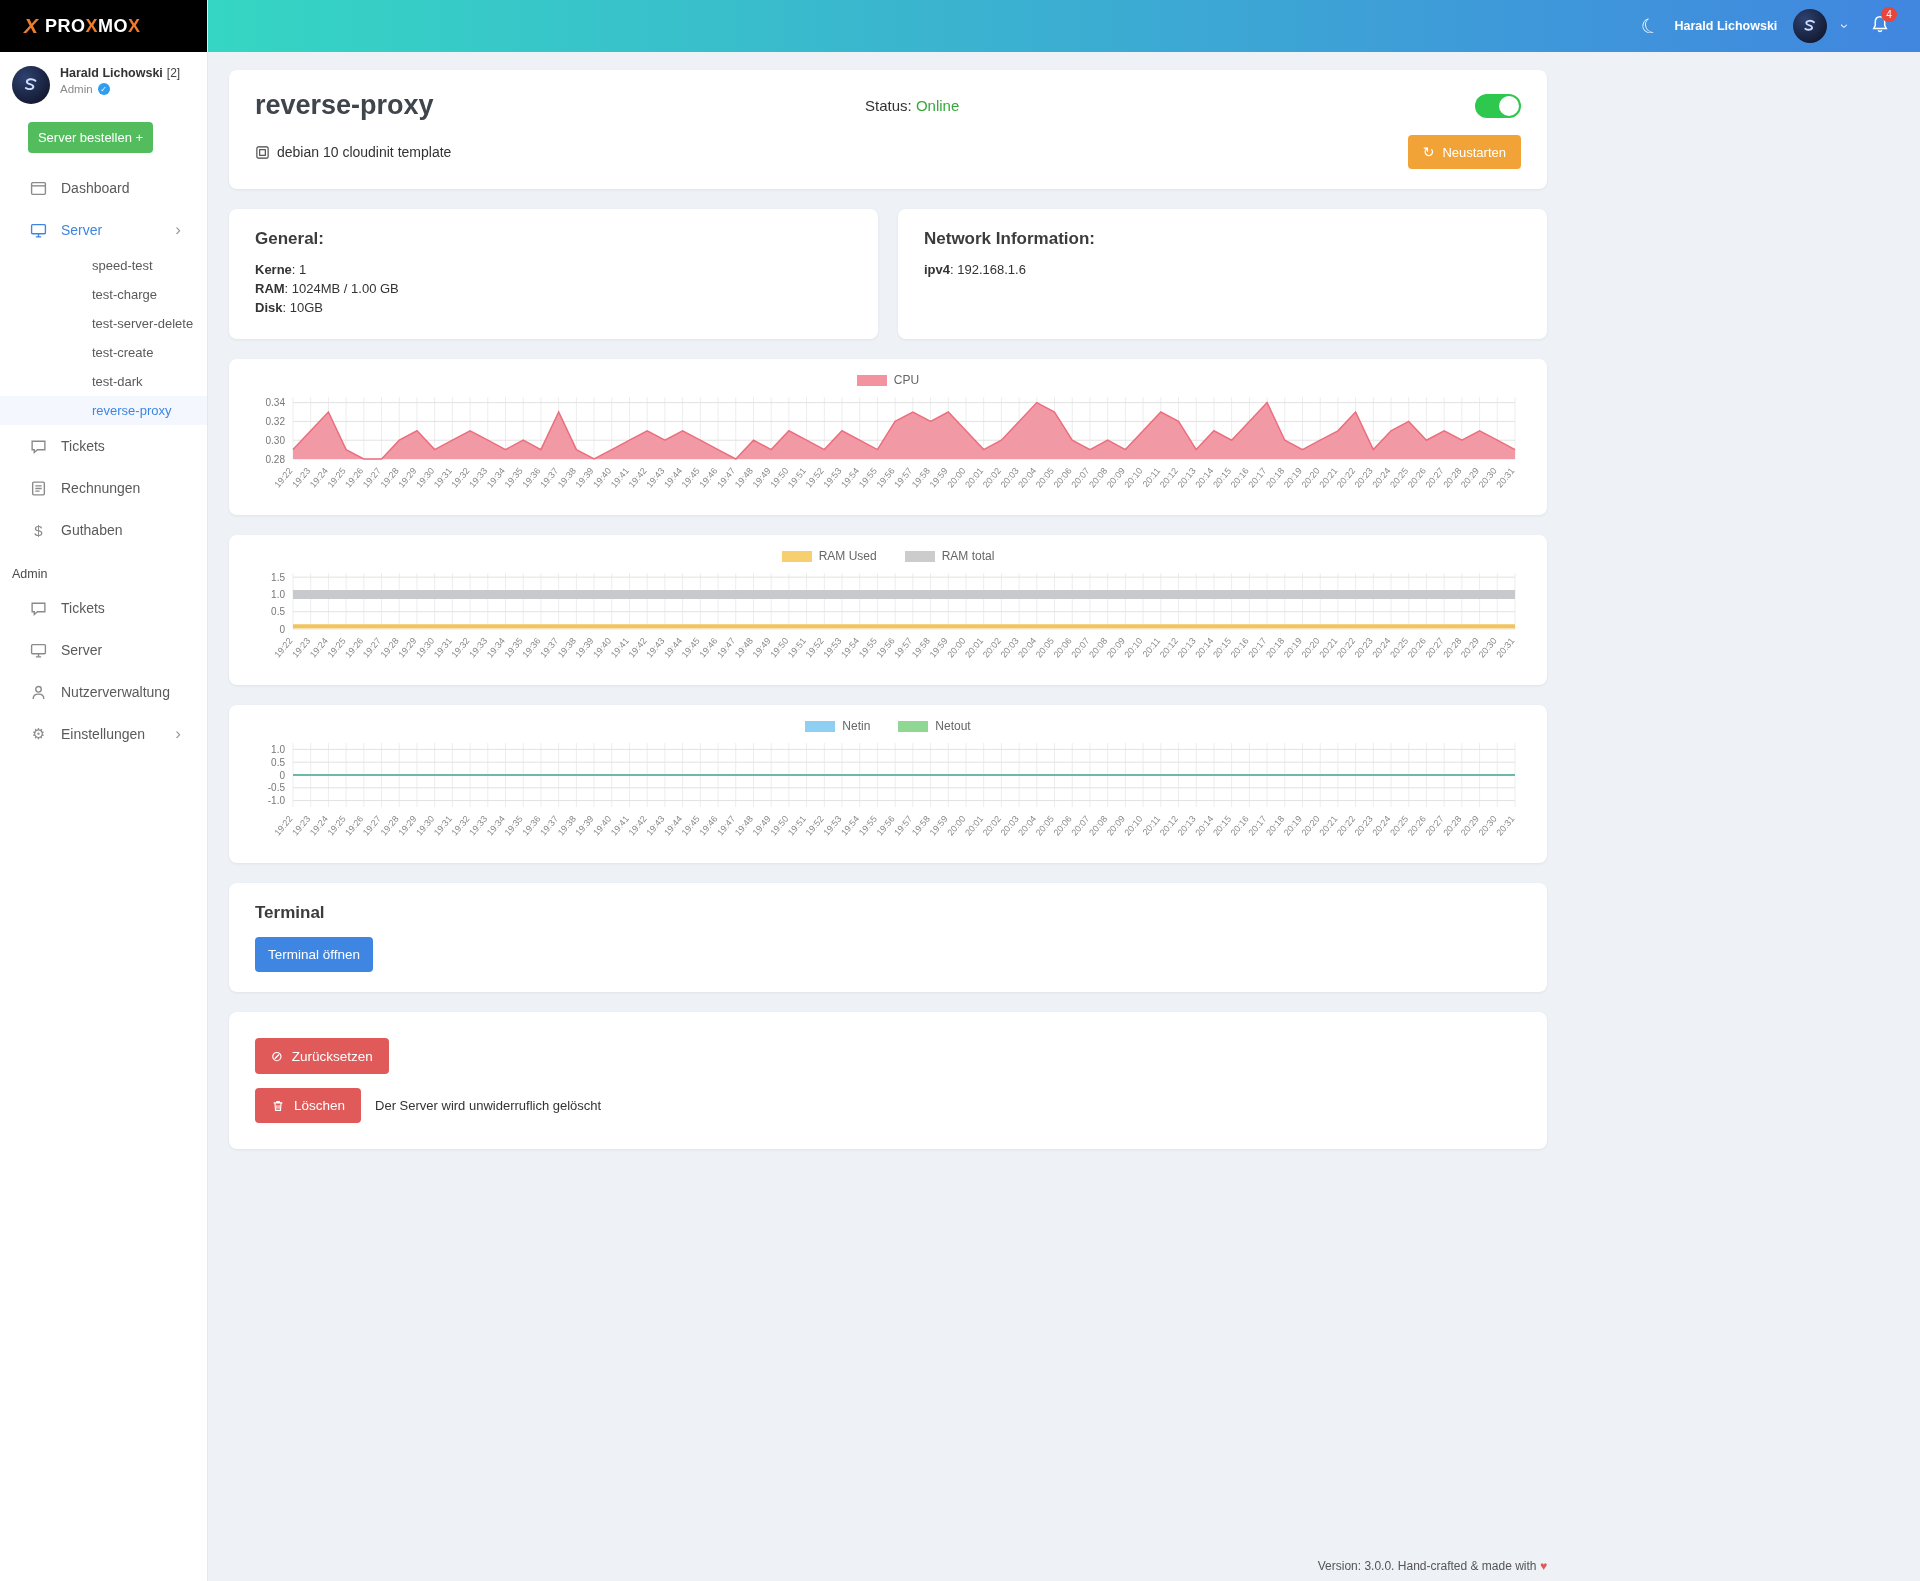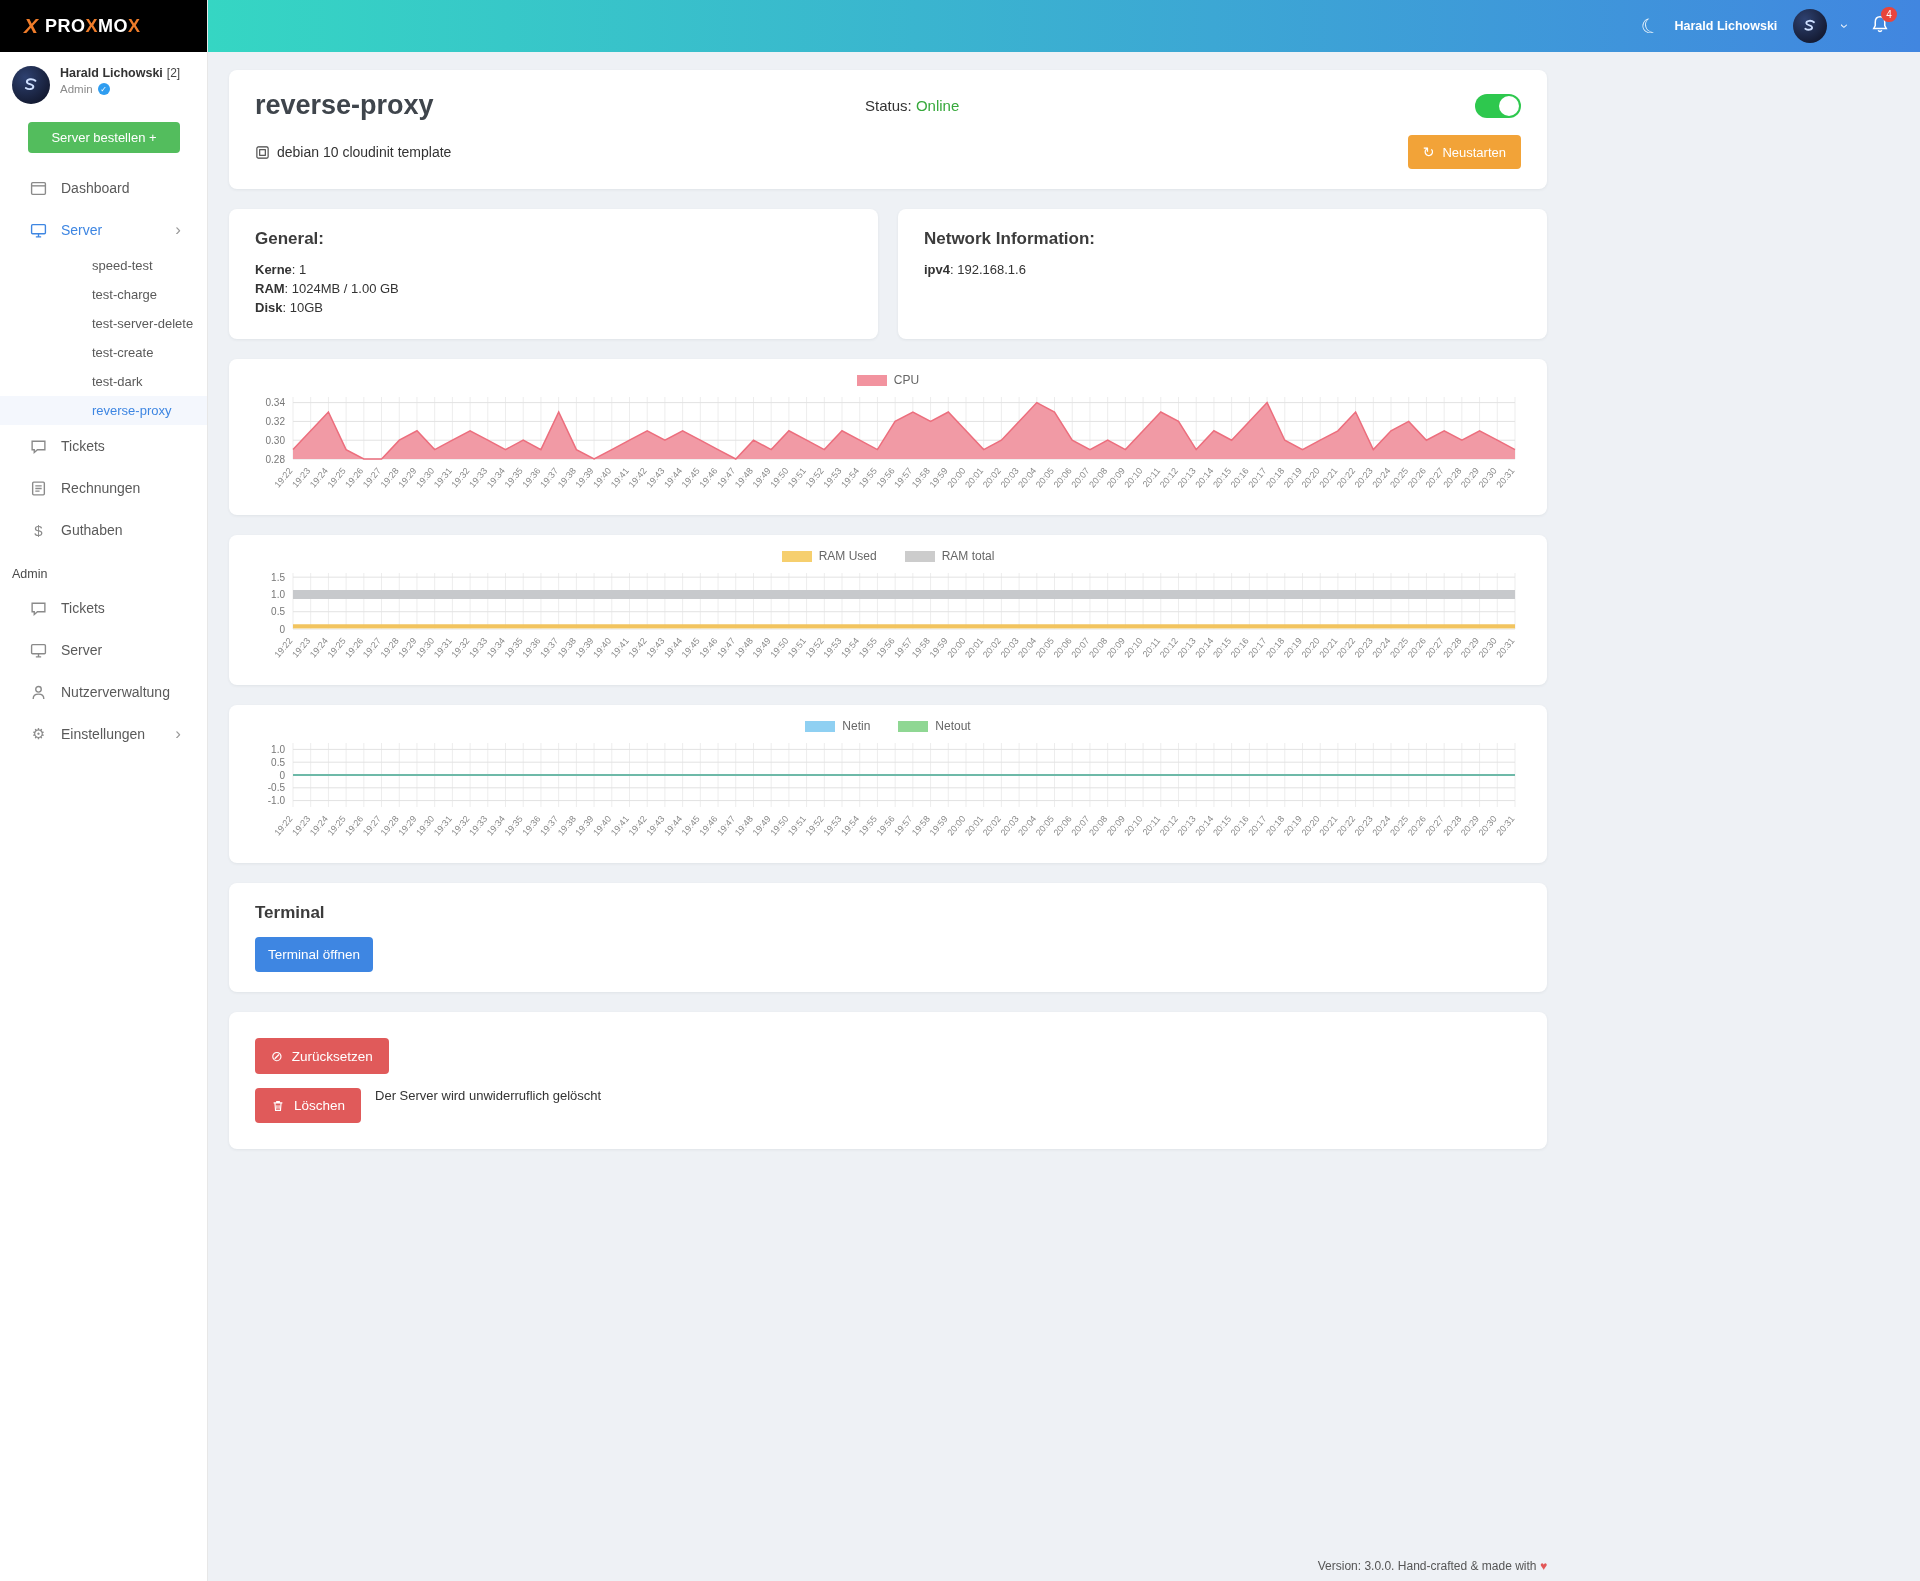--- a/index.html
+++ b/index.html
@@ -15,21 +15,21 @@
   .logo-x { color:#ef7c2a; font-weight:800; font-size:21px; font-style:italic; }
   .logo-text { color:#fff; font-weight:800; font-size:18px; letter-spacing:.5px; }
   .logo-text .orange { color:#ef7c2a; }
   .side-user { display:flex; align-items:flex-start; gap:10px; padding:14px 12px 10px 12px; }
   .avatar { width:38px; height:38px; border-radius:50%; background:radial-gradient(circle at 35% 30%, #2e4170, #141b33 75%); display:flex; align-items:center; justify-content:center; flex:none; }
   .avatar.small { width:34px; height:34px; }
   .su-name { font-size:12.5px; font-weight:bold; color:#333; }
   .su-count { font-size:12px; color:#444; margin-left:4px; font-weight:normal; }
   .su-role { font-size:11.5px; color:#8a8a8a; margin-top:3px; display:flex; align-items:center; gap:5px; }
   .check-badge { width:12px; height:12px; border-radius:50%; background:#2f9df0; color:#fff; font-size:8px; display:inline-flex; align-items:center; justify-content:center; }
-  .order-btn { margin:8px 28px 14px 28px; width:152px; height:31px; background:#53bd5d; color:#fff; border:none; border-radius:4px; font-size:13px; font-family:inherit; cursor:pointer; }
+  .order-btn { margin:8px 28px 14px 28px; width:125px; height:31px; background:#53bd5d; color:#fff; border:none; border-radius:4px; font-size:13px; font-family:inherit; cursor:pointer; }
   .menu-item { height:42px; display:flex; align-items:center; gap:14px; padding-left:30px; font-size:14px; color:#5a5a5a; cursor:pointer; }
   .menu-item svg { stroke:#8a8a8a; }
   .menu-item.blue { color:#3e86e2; }
   .menu-item.blue svg { stroke:#3e86e2; }
   .ticon { width:17px; text-align:center; font-size:15px; color:#8a8a8a; flex:none; }
   .chev { margin-left:auto; margin-right:26px; color:#9a9a9a; font-size:17px; }
   .sub-item { height:29px; display:flex; align-items:center; padding-left:92px; font-size:13px; color:#5a5a5a; cursor:pointer; }
   .sub-item.active { color:#3e86e2; background:#f4f7fd; }
   .admin-label { padding:16px 0 6px 12px; font-size:12.5px; color:#4a4a4a; }
   
@@ -61,21 +61,21 @@
   .chart-card { padding:14px 18px 10px 18px; }
   .legend { display:flex; justify-content:center; gap:28px; margin-bottom:2px; }
   .legend-item { display:inline-flex; align-items:center; gap:7px; font-size:12px; color:#666; cursor:pointer; }
   .swatch { width:30px; height:11px; display:inline-block; }
   .chart-host svg { display:block; }
   .terminal-card h2 { margin-bottom:14px; }
   .btn-blue { background:#3e86e2; color:#fff; border:none; border-radius:4px; font-size:13.5px; font-family:inherit; padding:10px 13px; cursor:pointer; }
   .danger-card { padding:26px; }
   .btn-red { background:#e05a5a; color:#fff; border:none; border-radius:4px; font-size:13.5px; font-family:inherit; padding:10px 16px; display:inline-flex; align-items:center; gap:9px; cursor:pointer; }
   .btn-red .ic { font-size:14px; }
-  .del-row { margin-top:14px; display:flex; align-items:flex-start; gap:14px; }
+  .del-row { margin-top:14px; display:flex; align-items:center; gap:14px; }
   .warn { font-size:13px; color:#333; }
   .footer { margin-top:390px; text-align:right; font-size:12px; color:#555; padding-bottom:14px; }
   .footer .heart { color:#e25757; }
 </style>
 </head>
 <body>
 
 <aside class="sidebar">
   <div class="logo">
     <span class="logo-x">X</span>

